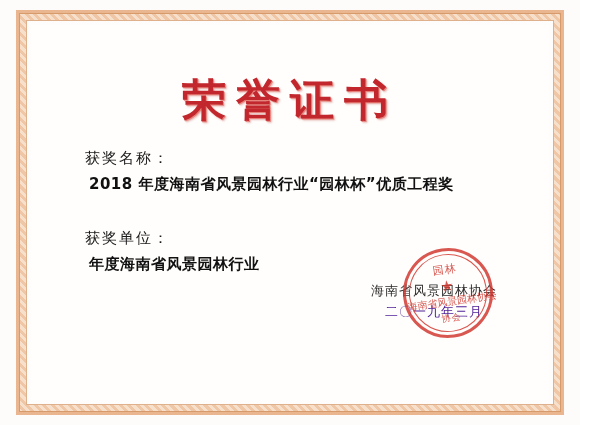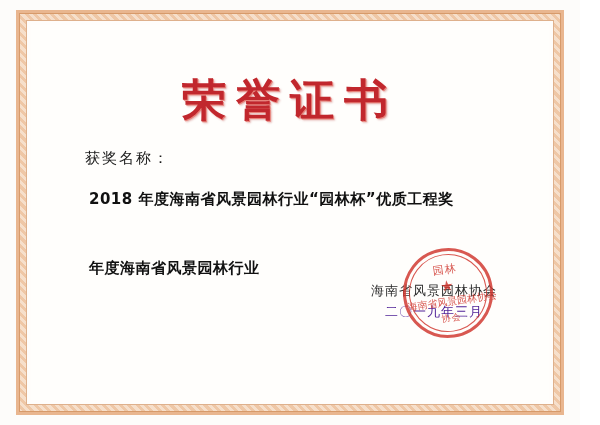--- a/index.html
+++ b/index.html
@@ -109,21 +109,20 @@
   }
   .field-value {
     flex: 1 1 auto;
     font-family: "DejaVu Sans", "Liberation Sans", sans-serif;
     font-size: 15px;
     font-weight: bold;
     color: #111111;
     line-height: 26px;
     letter-spacing: 0.5px;
     padding-left: 4px;
-    margin-top: 15px;
   }
   .field-value .line2 {
     display: block;
   }
 
   
   .issuer {
     position: absolute;
     right: 40px;
     bottom: 76px;
@@ -227,20 +226,21 @@
 
       <div class="field-row">
         <div class="field-label">获奖名称：</div>
         <div class="field-value">2018 年度海南省风景园林行业“园林杯”优质工程奖</div>
       </div>
 
       <div class="field-row">
       </div>
 
       <div class="field-row">
+        <div class="field-label">获奖单位：</div>
         <div class="field-value">年度海南省风景园林行业</div>
       </div>
 
     </div>
 
     <div class="issuer">
       <div class="issuer-name">海南省风景园林协会</div>
       <div class="issuer-date">二〇一九年三月</div>
     </div>
 

